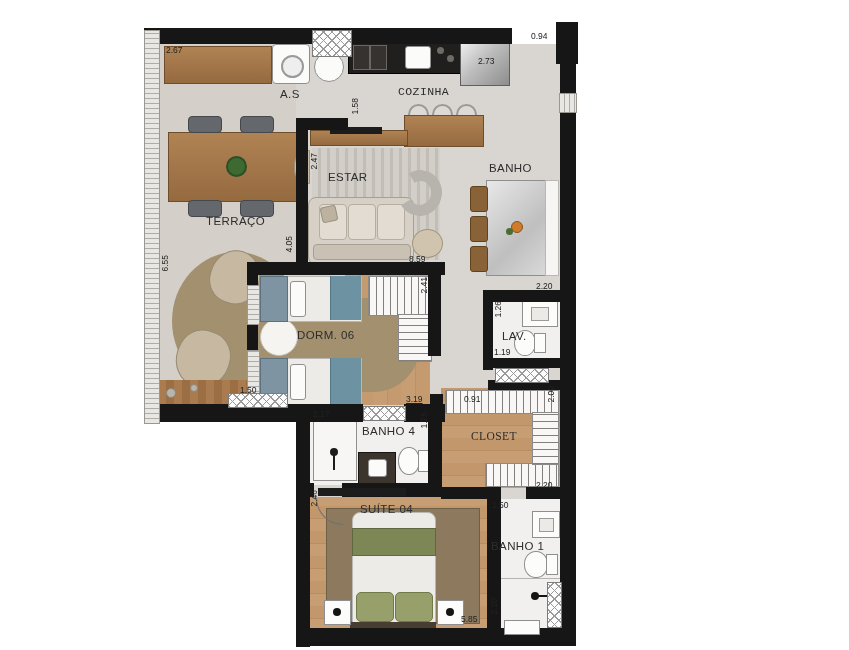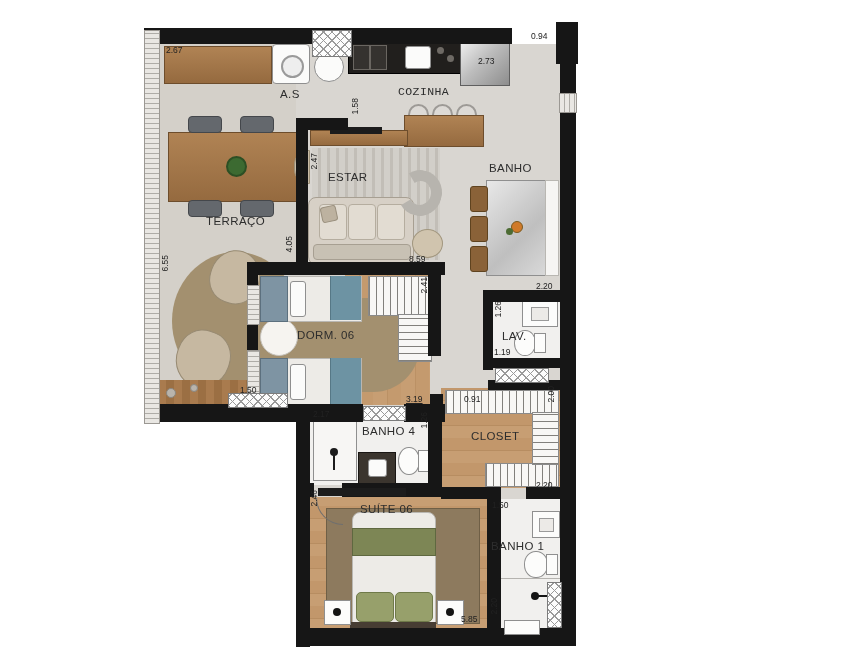--- a/index.html
+++ b/index.html
@@ -213,22 +213,22 @@
   <div class="hatchx" style="left:312px;top:30px;width:38px;height:25px;"></div>
 
   <span class="label" style="left:206px;top:215px;">TERRAÇO</span>
   <span class="label" style="left:280px;top:88px;">A.S</span>
   <span class="label" style="left:398px;top:85px;font-family:Liberation Mono, monospace;">COZINHA</span>
   <span class="label" style="left:328px;top:171px;">ESTAR</span>
   <span class="label" style="left:489px;top:162px;">BANHO</span>
   <span class="label" style="left:297px;top:329px;">DORM. 06</span>
   <span class="label" style="left:502px;top:330px;">LAV.</span>
   <span class="label" style="left:362px;top:425px;">BANHO 4</span>
-  <span class="label" style="left:471px;top:430px;">CLOSET</span>
-  <span class="label" style="left:360px;top:503px;">SUÍTE 06</span>
+  <span class="label" style="left:471px;top:430px;font-family:Liberation Serif, serif;">CLOSET</span>
+  <span class="label" style="left:360px;top:503px;">SUÍTE 04</span>
   <span class="label" style="left:491px;top:540px;">BANHO 1</span>
 
   <span class="dim" style="left:166px;top:45px;">2.67</span>
   <span class="dim dimv" style="left:160px;top:255px;">6.55</span>
   <span class="dim" style="left:240px;top:385px;">1.50</span>
   <span class="dim" style="left:478px;top:41px;margin-top:15px;">2.73</span>
   <span class="dim" style="left:531px;top:31px;">0.94</span>
   <span class="dim dimv" style="left:350px;top:98px;">1.58</span>
   <span class="dim dimv" style="left:309px;top:153px;">2.47</span>
   <span class="dim dimv" style="left:284px;top:236px;">4.05</span>

